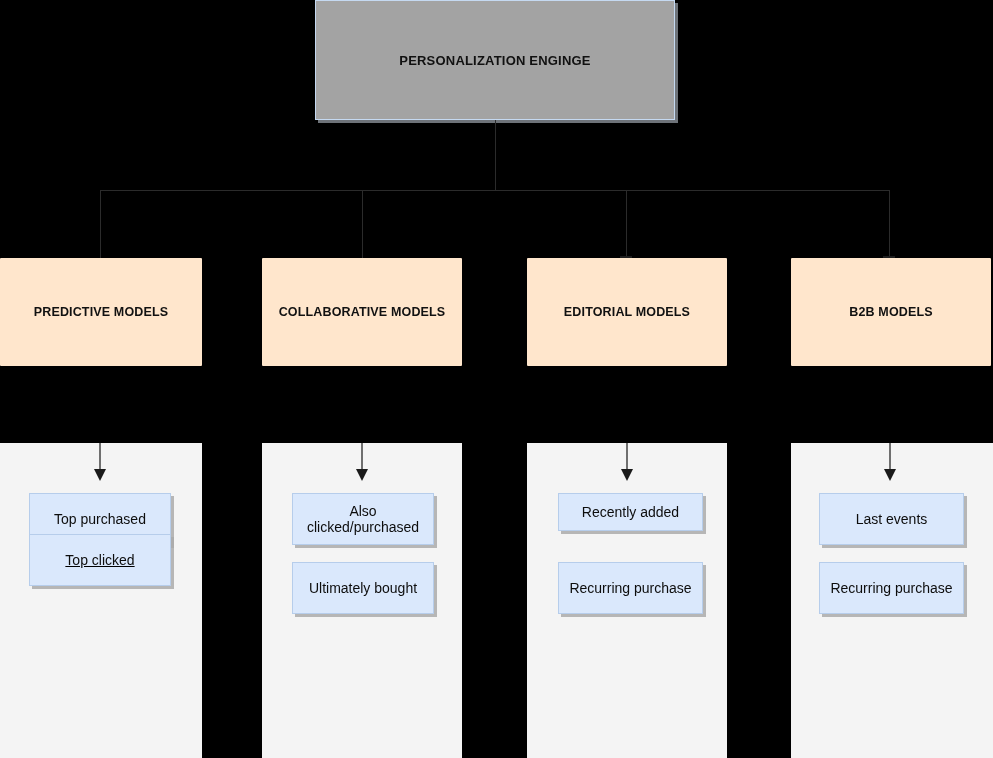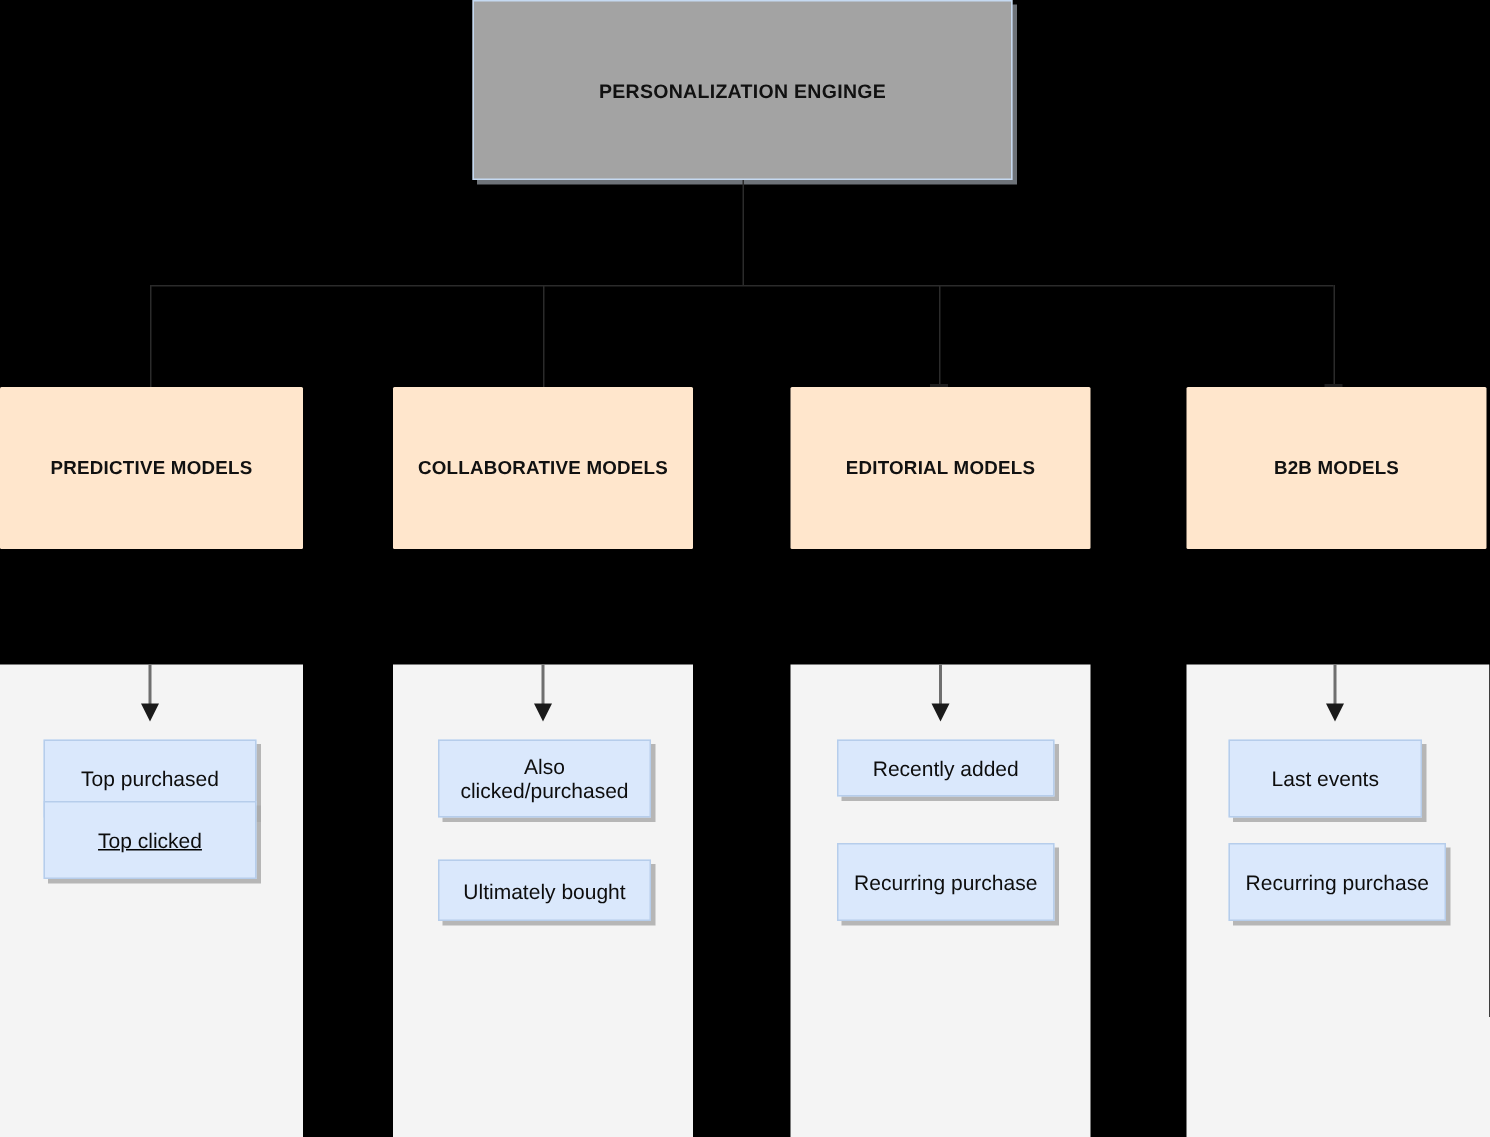--- a/index.html
+++ b/index.html
@@ -168,21 +168,21 @@
     <span class="node-label">COLLABORATIVE MODELS</span>
   </div>
   <div class="column-panel" style="left:262px; width:200px;"></div>
   <div class="down-arrow" style="left:355px;">
     <div class="shaft"></div>
     <div class="head"></div>
   </div>
   <div class="leaf-box" style="left:292px; top:493px; width:142px; height:52px;">
     <span class="node-label">Also clicked/purchased</span>
   </div>
-  <div class="leaf-box" style="left:292px; top:562px; width:142px; height:41px;margin-top:11px;">
+  <div class="leaf-box" style="left:292px; top:562px; width:142px; height:52px;">
     <span class="node-label">Ultimately bought</span>
   </div>
 
   <div class="category-node" style="left:527px; width:200px;">
     <span class="node-label">EDITORIAL MODELS</span>
   </div>
   <div class="column-panel" style="left:527px; width:200px;"></div>
   <div class="down-arrow" style="left:620px;">
     <div class="shaft"></div>
     <div class="head"></div>
@@ -195,20 +195,20 @@
   </div>
 
   <div class="category-node" style="left:791px; width:200px;">
     <span class="node-label">B2B MODELS</span>
   </div>
   <div class="column-panel" style="left:791px; width:202px;"></div>
   <div class="down-arrow" style="left:883px;">
     <div class="shaft"></div>
     <div class="head"></div>
   </div>
-  <div class="leaf-box" style="left:819px; top:493px; width:129px; height:52px;">
+  <div class="leaf-box" style="left:819px; top:493px; width:145px; height:52px;">
     <span class="node-label">Last events</span>
   </div>
   <div class="leaf-box" style="left:819px; top:562px; width:145px; height:52px;">
     <span class="node-label">Recurring purchase</span>
   </div>
 
 </div>
 
 </body></html>

